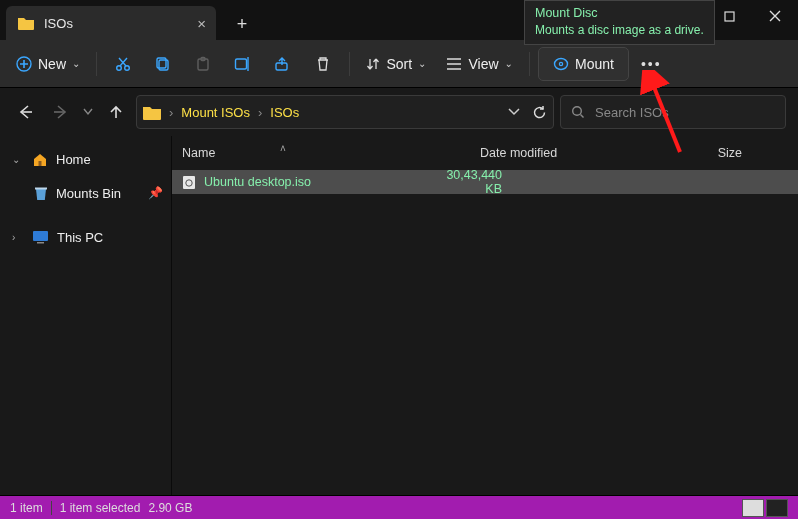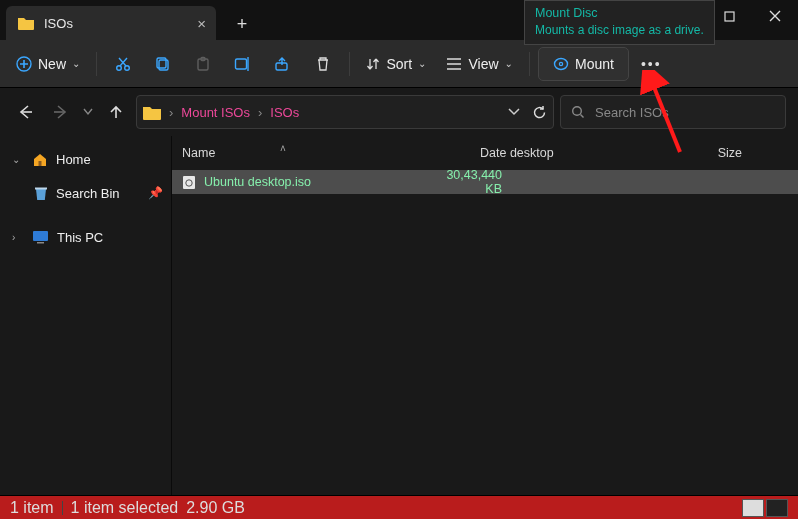--- a/index.html
+++ b/index.html
@@ -43,21 +43,21 @@
     width:32px;height:32px;margin-left:10px;margin-top:8px;
     display:flex;align-items:center;justify-content:center;
     color:#ddd;font-size:18px;border-radius:4px;
   }
   .wincontrols{margin-left:auto;display:flex;height:32px;}
   .wincontrols div{width:46px;display:flex;align-items:center;justify-content:center;font-size:14px;color:#ddd;}
   
   .tooltip{
     position:absolute;left:524px;top:0;
     background:#222;border:1px solid #444;
-    padding:4px 10px 6px 10px;font-size:12px;color:#14b8a6;
+    padding:4px 10px 6px 10px;font-size:12px;color:#86efac;
     line-height:1.35;z-index:5;
   }
   .tooltip .tt-title{font-size:12.5px;}
   
   .toolbar{
     height:48px;background:var(--bg-tab);
     display:flex;align-items:center;gap:4px;
     padding:0 8px;border-bottom:1px solid #000;
   }
   .tbtn{
@@ -74,21 +74,21 @@
   .navbar{
     height:48px;background:#191919;
     display:flex;align-items:center;gap:6px;padding:0 12px;
   }
   .navbtn{width:28px;height:28px;display:flex;align-items:center;justify-content:center;color:#ddd;}
   .navbtn.dim{color:#666;}
   .addrbox{
     flex:1;height:34px;border:1px solid #3a3a3a;border-radius:4px;
     background:#202020;display:flex;align-items:center;padding:0 6px;gap:6px;
   }
-  .addrbox .seg{color:#ec4899;}
+  .addrbox .seg{color:#fde047;}
   .addrbox .sep-ch{color:#888;padding:0 2px;}
   .addrbox .tail{margin-left:auto;display:flex;align-items:center;gap:12px;color:#ccc;}
   .searchbox{
     width:226px;height:34px;border:1px solid #3a3a3a;border-radius:4px;
     background:#202020;display:flex;align-items:center;padding:0 10px;gap:10px;color:#888;
   }
   
   .body{flex:1;display:flex;background:#191919;min-height:0;}
   .sidebar{
     width:172px;border-right:1px solid #0a0a0a;padding-top:6px;
@@ -114,22 +114,22 @@
   .sort-ind{position:absolute;left:108px;top:-3px;color:#aaa;font-size:10px;}
   .filerow{
     display:flex;align-items:center;height:24px;font-size:12.5px;
     background:var(--bg-selected);color:#86efac;
   }
   .filerow div{padding:0 10px;}
   .filerow .c-size{text-align:right;}
   .filerow .fname{display:flex;align-items:center;gap:8px;}
   
   .statusbar{
-    height:24px;background:#b91c1c;border-top:1px solid #000;
-    display:flex;align-items:center;gap:8px;padding:0 10px;font-size:16px;color:#ddd;
+    height:24px;background:#a21caf;border-top:1px solid #000;
+    display:flex;align-items:center;gap:8px;padding:0 10px;font-size:12px;color:#ddd;
   }
   .statusbar .ssep{width:1px;height:14px;background:#444;}
   .viewicons{margin-left:auto;display:flex;gap:2px;}
   .viewicons div{width:22px;height:18px;border:1px solid #555;background:#222;}
   .viewicons div.active{background:#ddd;}
   
   .arrow{position:absolute;left:600px;top:70px;pointer-events:none;z-index:10;}
   
   svg{display:block;}
 </style>
@@ -316,21 +316,21 @@
         </span>
       <span>Home</span>
     </div>
     <div class="tree-item tree-sub">
       <span>
           <svg width="14" height="15">
             <path d="M2 3h10l-1.2 11H3.2z" fill="#5aa0d8"></path>
             <rect x="1" y="1.5" width="12" height="2" fill="#bcd6ea"></rect>
           </svg>
         </span>
-      <span>Search Bin</span>
+      <span>Mounts Bin</span>
       <span class="pin">📌</span>
     </div>
     <div style="height:10px"></div>
     <div class="tree-item">
       <span class="chev">›</span>
       <span>
           <svg width="17" height="14">
             <rect x="1" y="1" width="15" height="10" rx="1" fill="#2e7bd6"></rect>
             <rect x="5" y="12" width="7" height="1.5" fill="#888"></rect>
           </svg>
@@ -339,21 +339,21 @@
     </div>
   </div>
 
   <div class="filepane">
     <div class="colheaders">
       <div class="c-name">
         <span>Name</span>
         <span class="sort-ind">˄</span>
         <span class="divl"></span>
       </div>
-      <div class="c-date"><span>Date desktop</span><span class="divl"></span></div>
+      <div class="c-date"><span>Date modified</span><span class="divl"></span></div>
       <div class="c-size"><span>Size</span><span class="divl"></span></div>
     </div>
 
     <div class="filerow">
       <div class="c-name fname">
         <span>
             <svg width="14" height="15">
               <rect x="1" y="1" width="12" height="13" rx="1" fill="#e8e8e8"></rect>
               <circle cx="7" cy="8" r="3.2" fill="none" stroke="#555" stroke-width="1"></circle>
             </svg>

